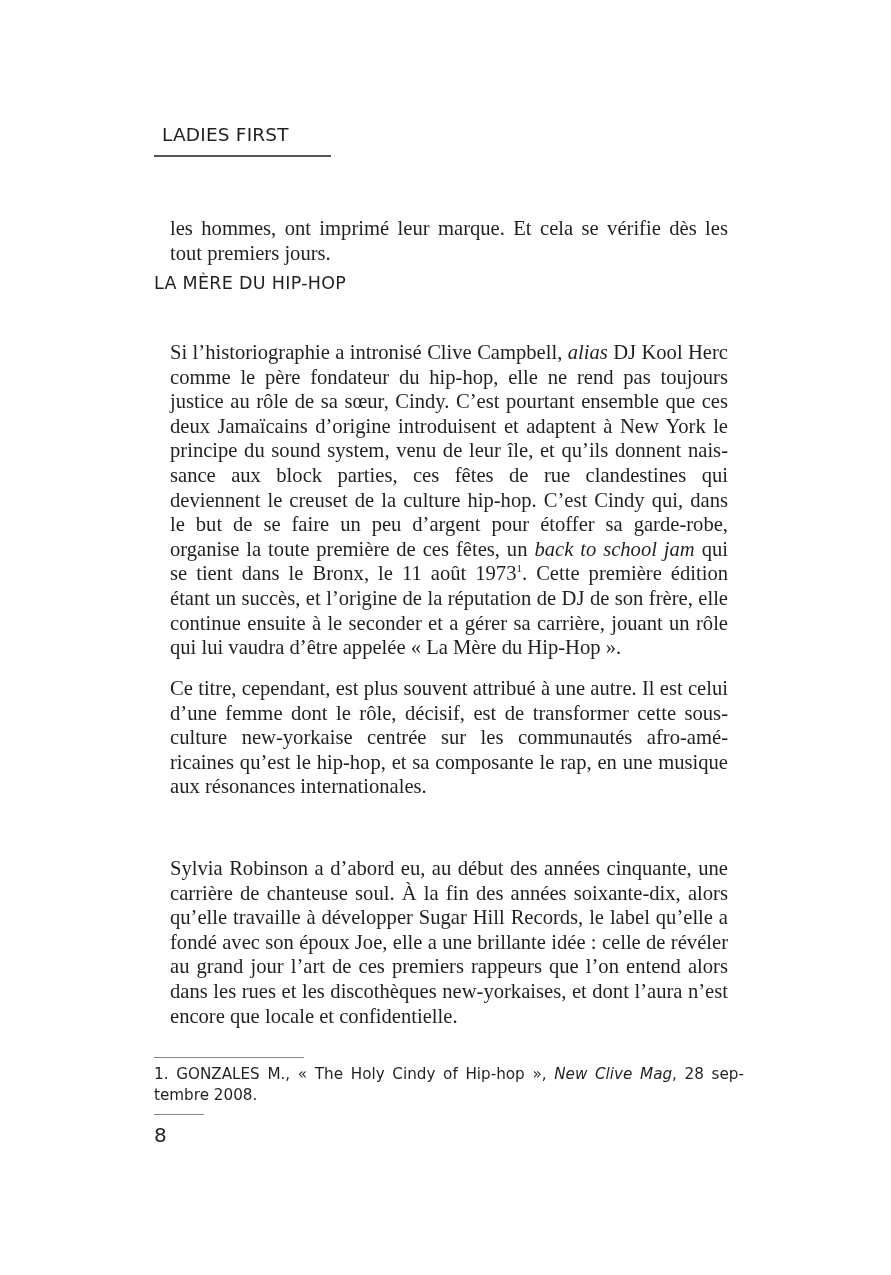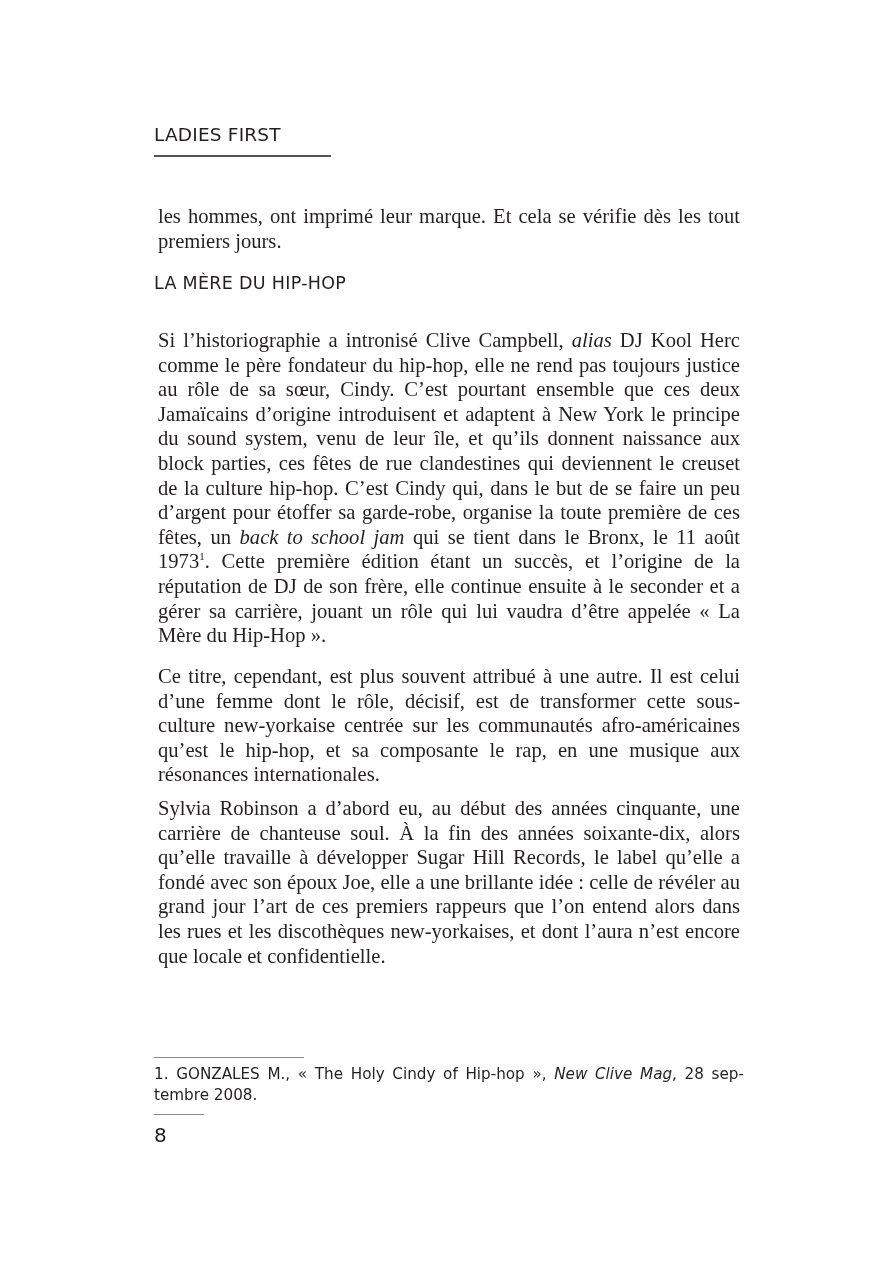--- a/index.html
+++ b/index.html
@@ -1,35 +1,35 @@
 <!DOCTYPE html>
 <html><head>
   <meta charset="utf-8">
   <style>
     html, body { margin: 0; padding: 0; background: #ffffff; }
     body { width: 891px; height: 1275px; position: relative; overflow: hidden; color: #231f20; }
     .running-head {
-      position: absolute; left: 154px; top: 124px;
+      position: absolute; left: 162px; top: 124px;
       font-family: "DejaVu Sans", sans-serif; font-size: 18.5px; letter-spacing: 0.2px;
     }
     .head-rule { position: absolute; left: 154px; top: 155px; width: 177px; height: 2px; background: #555; }
     .body-text {
       position: absolute; left: 154px; width: 590px;
       font-family: "Liberation Serif", serif; font-size: 20.6px; line-height: 24.6px;
       text-align: justify; hyphens: manual;
     }
-    .body-text p { margin: 4px; }
+    .body-text p { margin: 16px; }
     .p1 { top: 200px; }
     .section-title {
       position: absolute; left: 154px; top: 273px;
       font-family: "DejaVu Sans", sans-serif; font-size: 17.5px; letter-spacing: 0.3px;
     }
     .p2 { top: 324px; }
     .p3 { top: 660px; }
-    .p4 { top: 792px; }
+    .p4 { top: 840px; }
     sup { font-size: 11px; vertical-align: super; line-height: 0; }
     .fn-rule { position: absolute; left: 154px; top: 1057px; width: 150px; height: 1px; background: #888; }
     .footnote {
       position: absolute; left: 154px; top: 1064px; width: 590px;
       font-family: "DejaVu Sans", sans-serif; font-size: 15.2px; line-height: 21px; text-align: justify;
     }
     .folio-rule { position: absolute; left: 154px; top: 1114px; width: 50px; height: 1px; background: #888; }
     .folio {
       position: absolute; left: 154px; top: 1123px;
       font-family: "DejaVu Sans", sans-serif; font-size: 20px;

